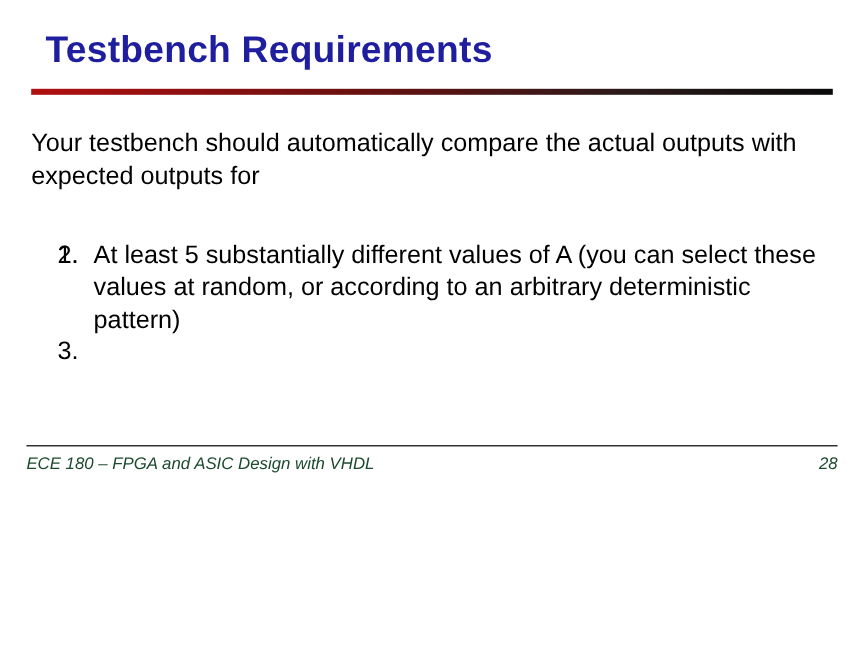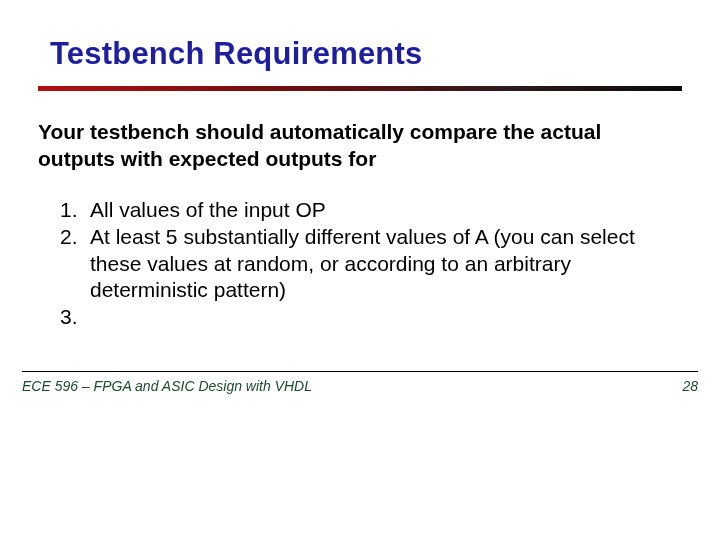--- a/index.html
+++ b/index.html
@@ -1,41 +1,41 @@
 <!DOCTYPE html>
 <html><head>
 <meta charset="utf-8">
 <style>
   * { margin: 0; padding: 0; box-sizing: border-box; }
   html, body { width: 720px; height: 540px; background: #fff; font-family: Arial, Helvetica, sans-serif; }
   .slide {
     width: 720px;
     height: 418px;
     position: relative;
-    padding: 16px;
+    padding: 4px;
   }
   .title {
     color: #1e1e9e;
     font-size: 31px;
     font-weight: bold;
     padding: 20px 0 14px 34px;
     letter-spacing: 0.2px;
   }
   .rule {
     height: 5px;
     margin: 0 22px 0 22px;
     background: linear-gradient(to right, #b01010 0%, #6b1010 40%, #2a1a1a 75%, #0a0a0a 100%);
   }
   .body {
     padding: 28px 30px 0 22px;
     color: #000;
     font-size: 21px;
     line-height: 1.28;
   }
-  .intro { margin-bottom: 24px; font-weight: bold; }
+  .intro { margin-bottom: 39px; }
   .list { padding-left: 52px; }
   .list .item { position: relative; margin-bottom: 0; padding-right: 6px; }
   .list .num {
     position: absolute;
     left: -30px;
     top: 0;
   }
   .footer {
     position: absolute;
     left: 22px;
@@ -64,33 +64,32 @@
 
   <div class="title">Testbench Requirements</div>
   <div class="rule"></div>
 
   <div class="body">
     <p class="intro">Your testbench should automatically compare the actual outputs with expected outputs for</p>
 
     <div class="list">
       <div class="item">
         <span class="num">1.</span>
-        <span>All values of the input OP</span>
       </div>
       <div class="item">
         <span class="num">2.</span>
         <span>At least 5 substantially different values of A (you can select these values at random, or according to an arbitrary deterministic pattern)</span>
       </div>
       <div class="item">
         <span class="num">3.</span>
       </div>
     </div>
   </div>
 
   <div class="footer">
     <div class="footer-line"></div>
     <div class="footer-row">
-      <span>ECE 596 – FPGA and ASIC Design with VHDL</span>
+      <span>ECE 180 – FPGA and ASIC Design with VHDL</span>
       <span class="page">28</span>
     </div>
   </div>
 
 </div>
 
 </body></html>

